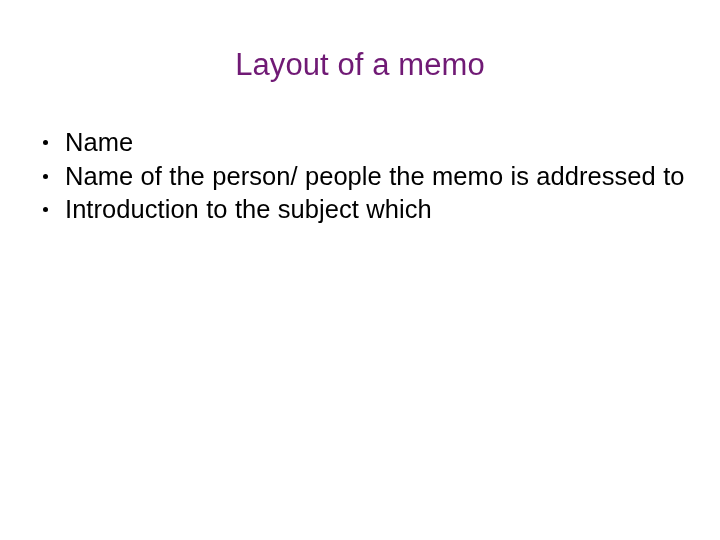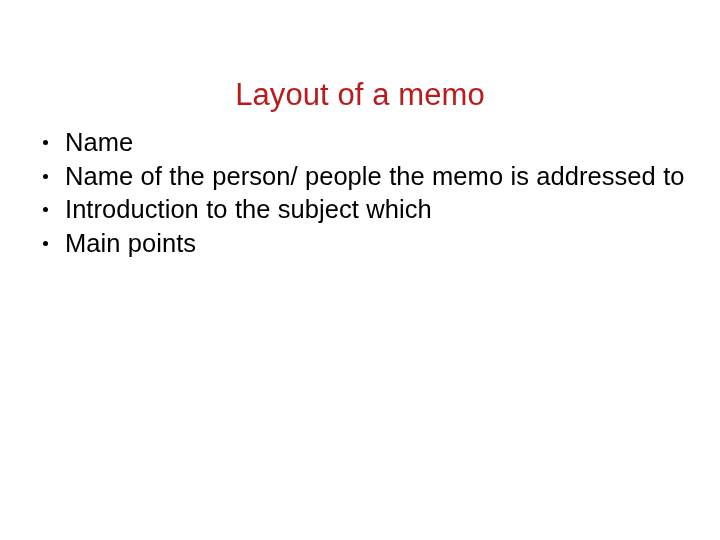--- a/index.html
+++ b/index.html
@@ -23,24 +23,23 @@
   }
   .slide-title {
     position: absolute;
     left: 0;
     top: 48px;
     width: 720px;
     text-align: center;
     font-size: 31px;
     font-weight: 400;
     line-height: 1.1;
-    color: #b91c1c;
+    color: #701a75;
     letter-spacing: 0.1px;
     white-space: nowrap;
-    margin-top: 30px;
   }
   .body-list {
     position: absolute;
     left: 28px;
     top: 126px;
     width: 664px;
     margin: 0;
     padding: 0;
     list-style: none;
   }
@@ -86,22 +85,18 @@
       <span class="bullet-text">Name of the person/ people the memo is addressed to</span>
     </li>
 
 
 
     <li class="bullet-item">
       <span class="bullet-dot"></span>
       <span class="bullet-text">Introduction to the subject which</span>
     </li>
 
-    <li class="bullet-item">
-      <span class="bullet-dot"></span>
-      <span class="bullet-text">Main points</span>
-    </li>
 
 
 
   </ul>
 
 </div>
 
 </body></html>

